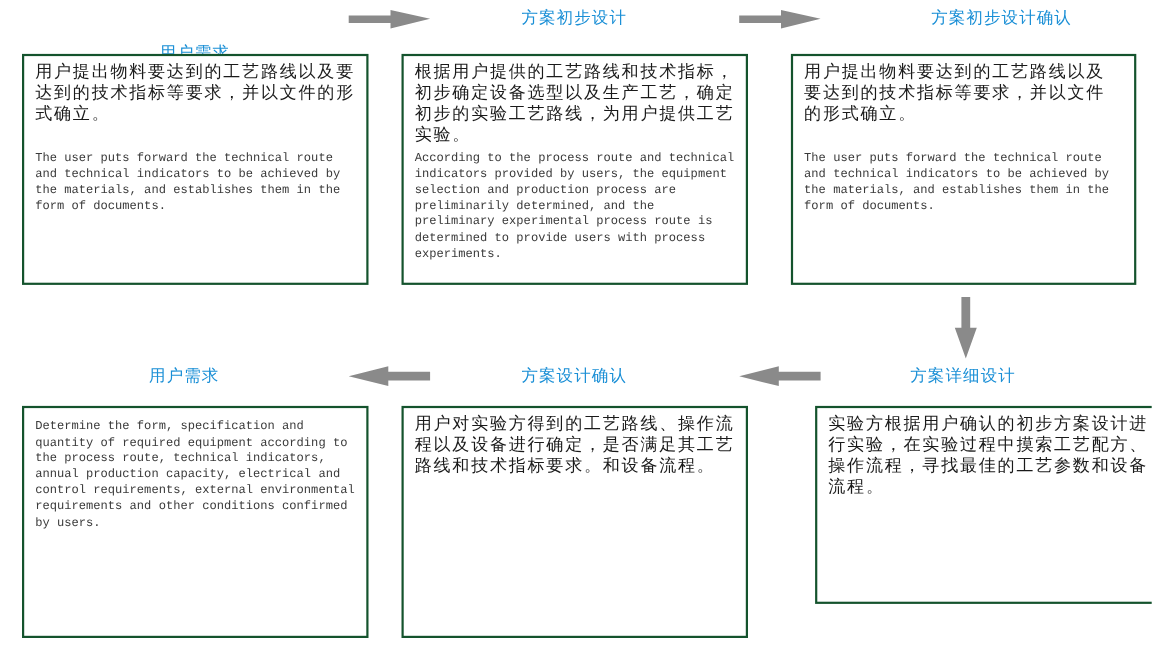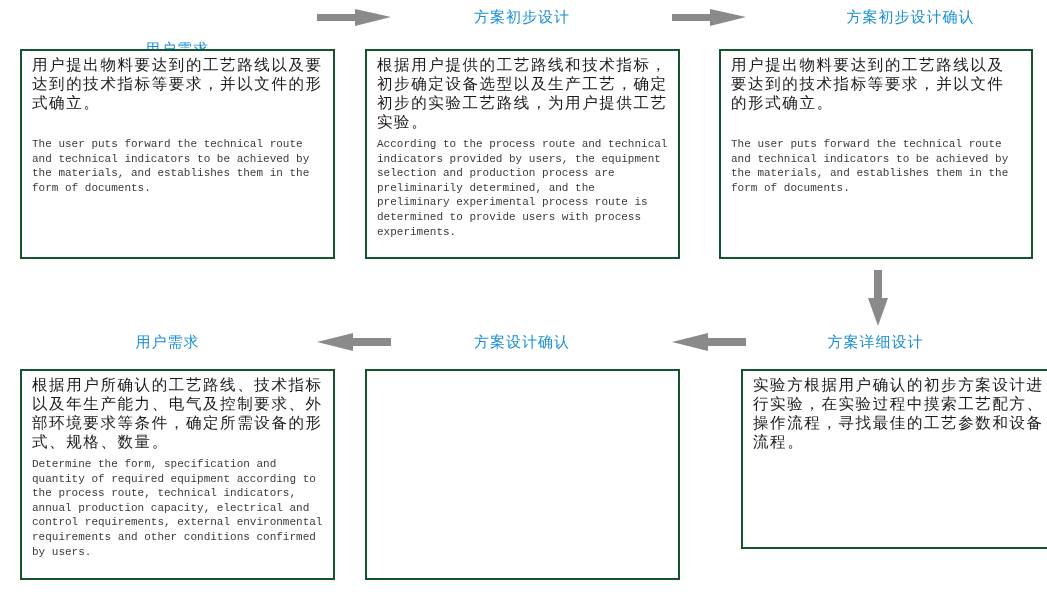--- a/index.html
+++ b/index.html
@@ -50,20 +50,20 @@
 <div class="title" style="left:719px; top:331px; width:313px;">方案详细设计</div>
 
 <svg class="arrow" style="left:315px; top:332px;" width="78" height="20" viewBox="0 0 78 20">
   <polygon points="76,6 38,6 38,1 2,10 38,19 38,14 76,14" fill="#8a8a8a"></polygon>
 </svg>
 <svg class="arrow" style="left:670px; top:332px;" width="78" height="20" viewBox="0 0 78 20">
   <polygon points="76,6 38,6 38,1 2,10 38,19 38,14 76,14" fill="#8a8a8a"></polygon>
 </svg>
 
 <div class="box" style="left:20px; top:369px; width:315px; height:211px;">
-  <p class="zh">根据用户所确认的工艺路线、技术指标以及年生产能力、电气及控制要求、外部环境要求等条件，确定所需设备的形式、规格、数量。</p>
   <p class="en" style="margin-top:4px;">Determine the form, specification and quantity of required equipment according to the process route, technical indicators, annual production capacity, electrical and control requirements, external environmental requirements and other conditions confirmed by users.</p>
 </div>
 <div class="box" style="left:365px; top:369px; width:315px; height:211px;">
+  <p class="zh">用户对实验方得到的工艺路线、操作流程以及设备进行确定，是否满足其工艺路线和技术指标要求。和设备流程。</p>
 </div>
 <div class="box" style="left:741px; top:369px; width:315px; height:180px;">
   <p class="zh">实验方根据用户确认的初步方案设计进行实验，在实验过程中摸索工艺配方、操作流程，寻找最佳的工艺参数和设备流程。</p>
 </div>
 
 </body></html>

